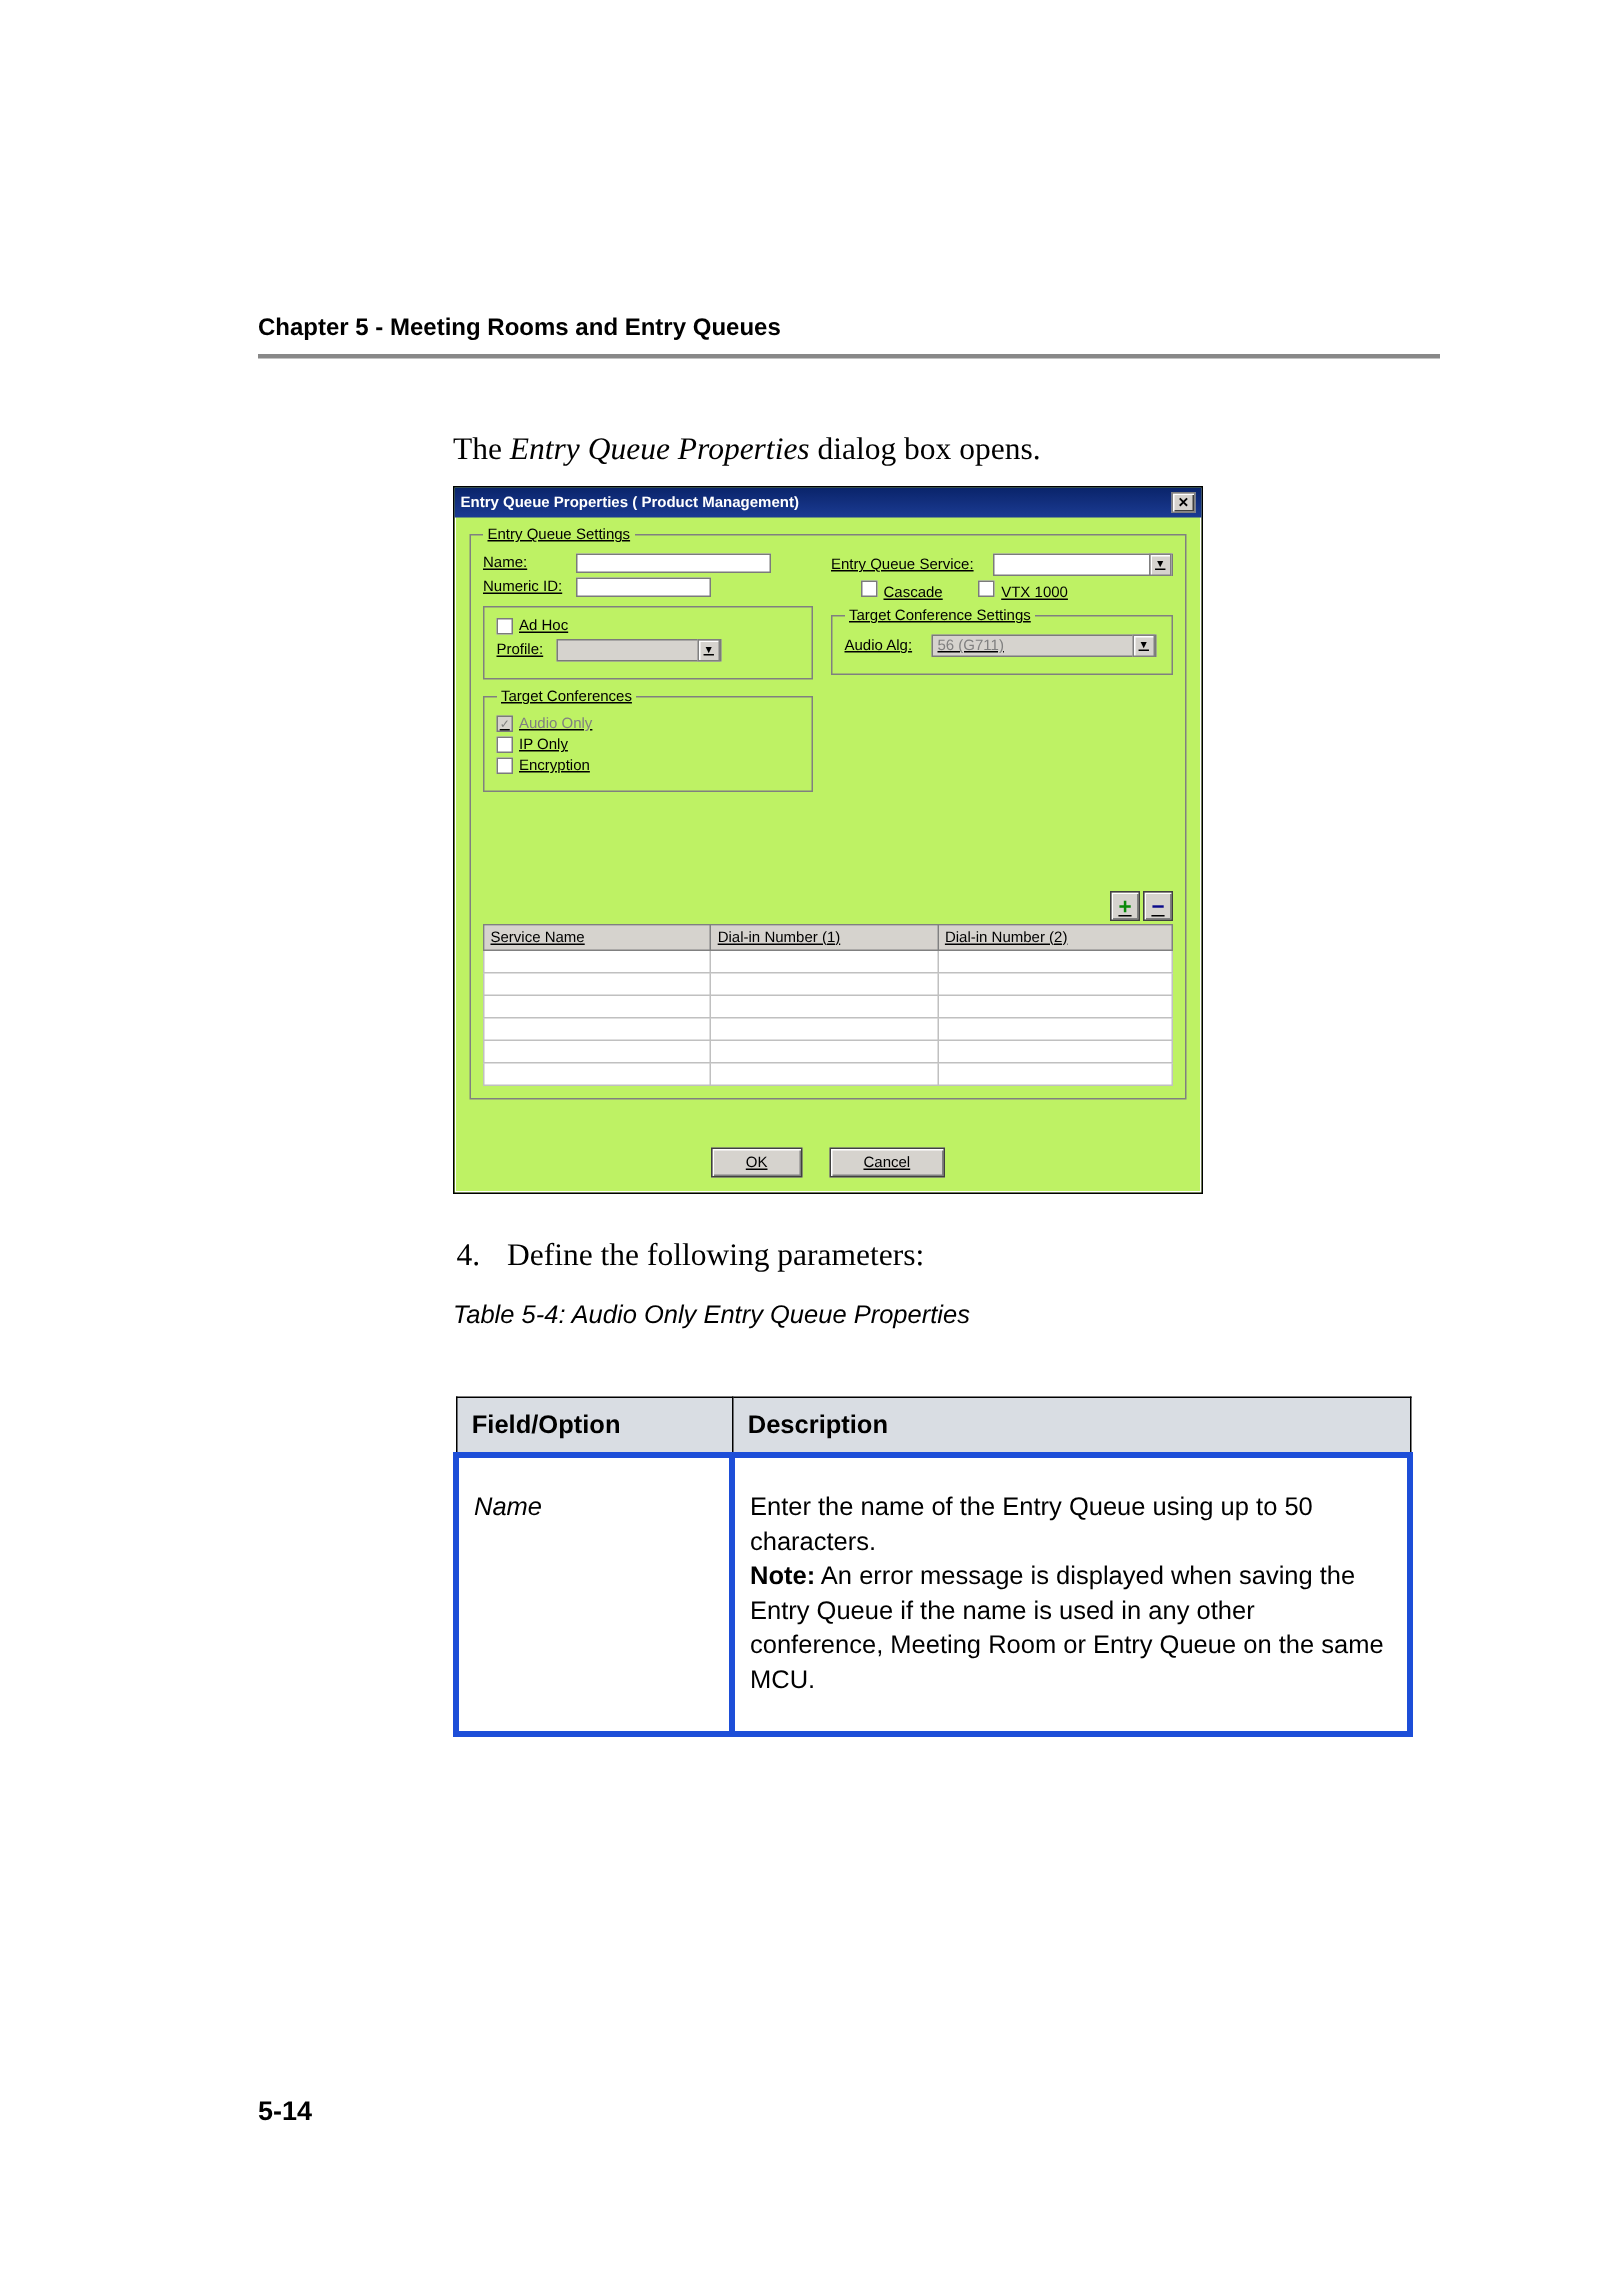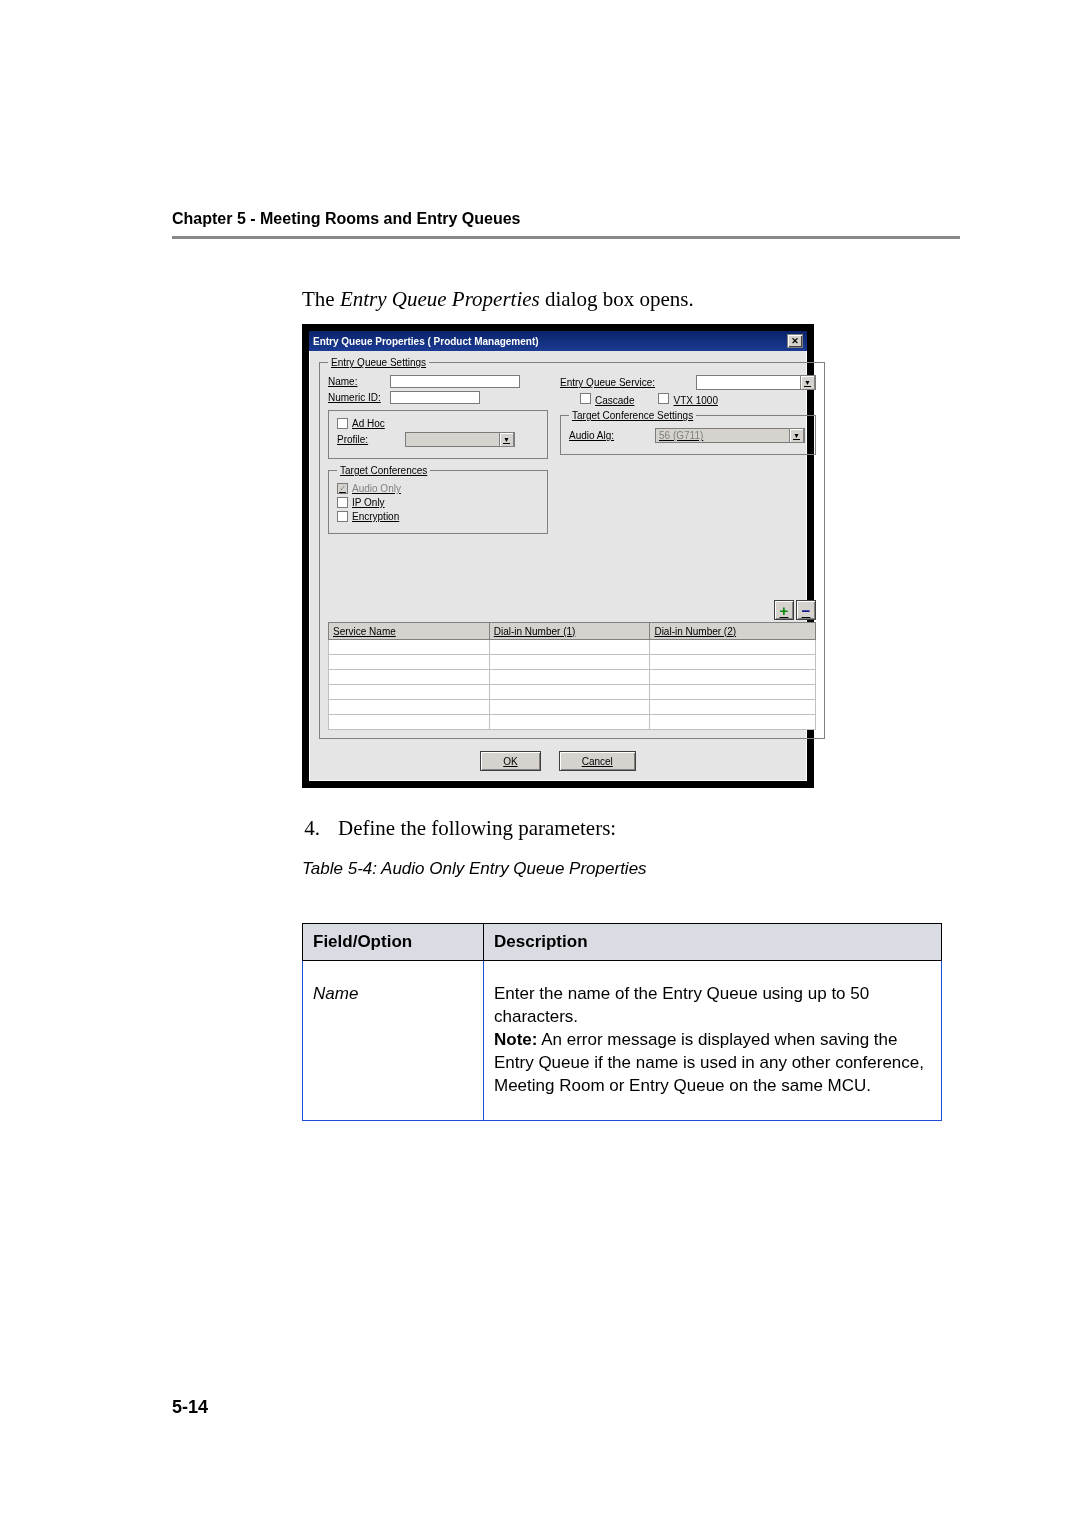--- a/index.html
+++ b/index.html
@@ -4,56 +4,56 @@
 <style>
   html,body{margin:0;padding:0;background:#fff;color:#000;}
   body{font-family:Arial,Helvetica,sans-serif;width:1080px;}
   .page{box-sizing:border-box;padding:210px 120px 0 172px;width:1080px;height:1528px;position:relative;}
   .hdr{font-size:16px;font-weight:bold;}
   .rule{border:none;border-top:3px solid #888;margin:8px 0 48px 0;}
   .bodycol{margin-left:130px;width:640px;}
   .intro{font-family:"Times New Roman",Times,serif;font-size:21px;margin:0 0 12px 0;}
   .intro .ital{font-style:italic;}
   
-  .dlg{width:498px;background:#e5e5e5;border:7px solid #000000;font-family:Tahoma,Arial,sans-serif;font-size:10px;color:#000;margin:4px 0 28px 0;box-shadow:0 0 0 1px #fff inset;}
+  .dlg{width:498px;background:#bef264;border:1px solid #000000;font-family:Tahoma,Arial,sans-serif;font-size:10px;color:#000;margin:4px 0 28px 0;box-shadow:0 0 0 1px #fff inset;}
   .titlebar{display:flex;align-items:center;justify-content:space-between;background:linear-gradient(#0a246a,#1b3b93);color:#fff;font-size:10px;font-weight:bold;padding:2px 4px;height:16px;}
   .titlebar .xbtn{width:14px;height:12px;background:#d6d3ce;color:#000;border:1px solid #808080;display:flex;align-items:center;justify-content:center;font-size:9px;font-weight:bold;box-shadow:1px 1px 0 #fff inset,-1px -1px 0 #404040 inset;}
   .dlgbody{padding:6px 10px 10px 10px;text-decoration:underline;}
   fieldset{border:1px solid #808080;margin:0 0 6px 0;padding:4px 8px 8px 8px;}
   fieldset legend{font-size:10px;padding:0 3px;}
   .row{display:flex;align-items:center;margin:3px 0;}
   .lab{width:62px;}
   .tin{border:1px solid #7b7b7b;background:#fff;height:13px;box-sizing:border-box;padding:0;}
-  .sel{border:1px solid #7b7b7b;background:#fff;height:15px;box-sizing:border-box;display:flex;align-items:center;justify-content:flex-end;margin-left:28px;}
+  .sel{border:1px solid #7b7b7b;background:#fff;height:15px;box-sizing:border-box;display:flex;align-items:center;justify-content:flex-end;}
   .sel.dis{background:#d6d3ce;}
   .drop{width:13px;height:13px;background:#d6d3ce;border:1px solid #808080;box-shadow:1px 1px 0 #fff inset;display:flex;align-items:center;justify-content:center;font-size:7px;line-height:1;color:#000;}
   .cb{width:11px;height:11px;border:1px solid #7b7b7b;background:#fff;box-sizing:border-box;margin-right:4px;display:inline-block;}
   .cb.dis{background:#d6d3ce;}
   .cbchk{background:#d6d3ce;color:#808080;font-size:8px;line-height:9px;text-align:center;}
   .gl{color:#808080;}
   .cols{display:flex;gap:12px;}
   .colL{flex:0 0 220px;}
   .colR{flex:1;}
   .pmbtns{display:flex;gap:2px;justify-content:flex-end;margin:0 0 2px 0;}
   .pm{width:18px;height:18px;border:1px solid #404040;background:#d6d3ce;display:flex;align-items:center;justify-content:center;font-size:15px;font-weight:bold;line-height:1;box-shadow:1px 1px 0 #fff inset,-1px -1px 0 #808080 inset;}
   .pm.plus{color:#0a8a0a;}
   .pm.minus{color:#0a0a8a;}
   table.grid{border-collapse:collapse;width:100%;background:#fff;}
   table.grid th{border:1px solid #808080;background:#d6d3ce;font-weight:normal;font-size:10px;padding:2px 4px;text-align:left;height:12px;}
   table.grid td{border:1px solid #c0c0c0;height:12px;}
   .btnrow{display:flex;justify-content:center;gap:18px;margin-top:12px;}
-  .wbtn{font-family:Tahoma,Arial,sans-serif;font-size:10px;height:20px;padding:0 22px;background:#d6d3ce;border:1px solid #404040;box-shadow:1px 1px 0 #fff inset,-1px -1px 0 #808080 inset;}
+  .wbtn{font-family:Tahoma,Arial,sans-serif;font-size:10px;height:20px;padding:0 22px;background:#d6d3ce;border:1px solid #404040;box-shadow:1px 1px 0 #fff inset,-1px -1px 0 #808080 inset;margin-top:20px;}
   
   .step{display:flex;gap:18px;font-family:"Times New Roman",Times,serif;font-size:21px;margin:0 0 18px 0;}
   .step .n{width:18px;text-align:right;}
   .caption{font-style:italic;font-size:17px;text-align:left;margin:10px 0 8px 0;}
   
   table.props{border-collapse:collapse;width:100%;margin-top:44px;}
   table.props th{border:1px solid #000;background:#d9dde3;font-weight:bold;font-size:17px;text-align:left;padding:8px 10px;}
-  table.props td{border:1px solid #1d4ed8;font-size:17px;vertical-align:top;padding:22px 10px;line-height:1.35;}
+  table.props td{border:4px solid #1d4ed8;font-size:17px;vertical-align:top;padding:22px 10px;line-height:1.35;}
   table.props td.f{font-style:italic;width:160px;}
   .pageno{position:absolute;left:172px;bottom:110px;font-size:18px;font-weight:bold;}
 </style>
 </head>
 <body>
 
 <div class="page">
   <div class="hdr">Chapter 5 - Meeting Rooms and Entry Queues</div>
   <hr class="rule">
 

